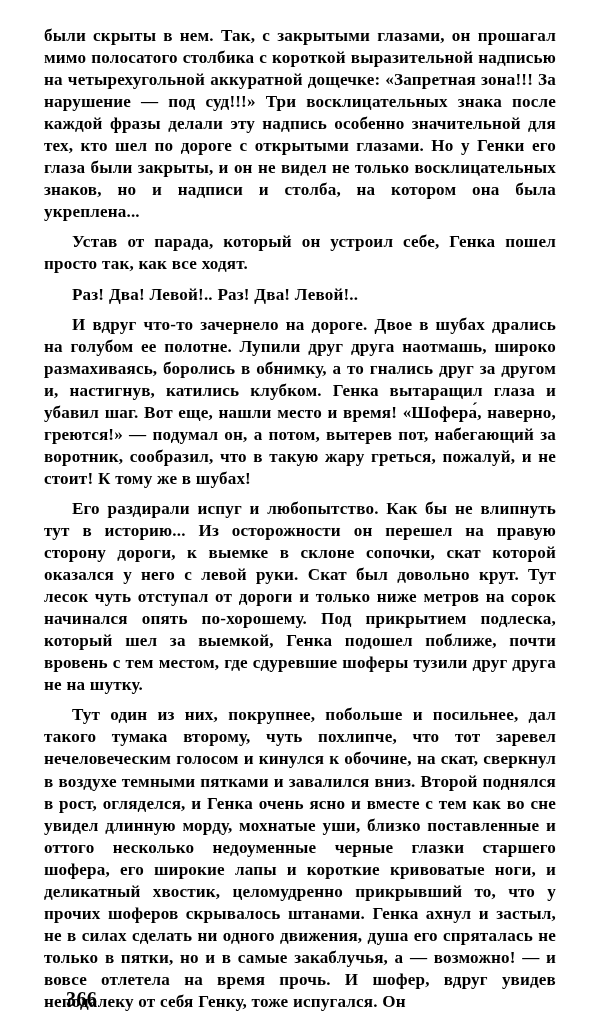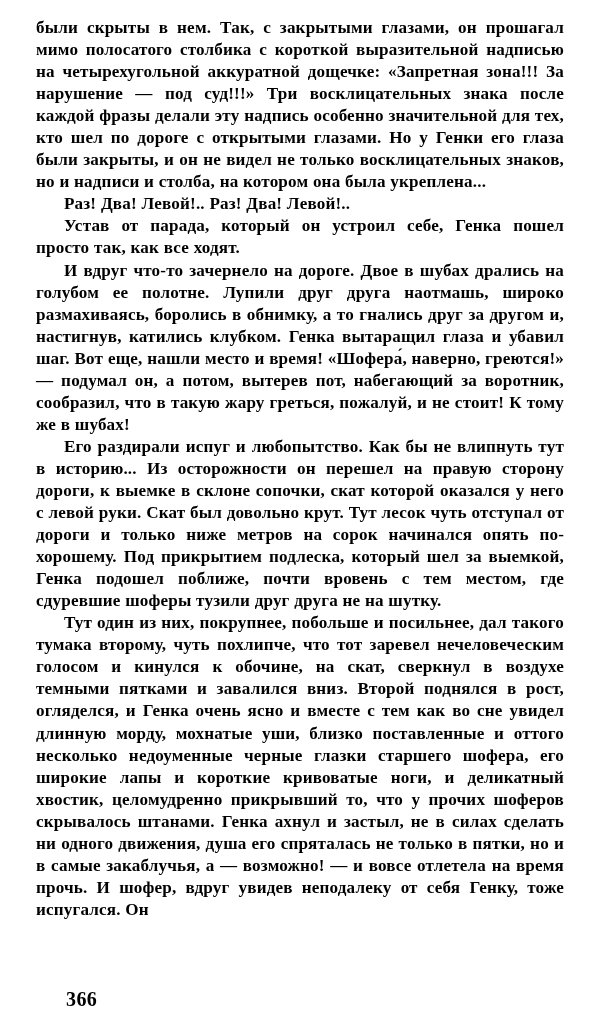--- a/index.html
+++ b/index.html
@@ -34,21 +34,21 @@
     text-justify: inter-word;
     font-size: 17.1px;
     line-height: 22.05px;
     font-weight: 700;
     letter-spacing: 0.01em;
     word-spacing: 0.012em;
     hyphens: manual;
   }
 
   .para {
-    margin: 0;
+    margin: 8px;
     text-indent: 28px;
     text-align: justify;
     font-family: Liberation Serif, serif;
   }
   
   .para.cont {
     text-indent: 0;
   }
   
 
@@ -62,22 +62,22 @@
     letter-spacing: 0.02em;
   }
 </style>
 </head>
 <body>
 
 <div class="page">
 
   <div class="text-block">
     <p class="para cont">были скрыты в нем. Так, с закрытыми глазами, он прошагал мимо полосатого столбика с короткой выразительной надписью на четырехугольной аккуратной дощечке: «Запретная зона!!! За нарушение — под суд!!!» Три восклицательных знака после каждой фразы делали эту надпись особенно значительной для тех, кто шел по дороге с открытыми глазами. Но у Генки его глаза были закрыты, и он не видел не только восклицательных знаков, но и надписи и столба, на котором она была укреплена...</p>
+    <p class="para">Устав от парада, который он устроил себе, Генка пошел просто так, как все ходят.</p>
     <p class="para">Раз! Два! Левой!.. Раз! Два! Левой!..</p>
-    <p class="para">Устав от парада, который он устроил себе, Генка пошел просто так, как все ходят.</p>
     <p class="para">И вдруг что-то зачернело на дороге. Двое в шубах дрались на голубом ее полотне. Лупили друг друга наотмашь, широко размахиваясь, боролись в обнимку, а то гнались друг за другом и, настигнув, катились клубком. Генка вытаращил глаза и убавил шаг. Вот еще, нашли место и время! «Шофера́, наверно, греются!» — подумал он, а потом, вытерев пот, набегающий за воротник, сообразил, что в такую жару греться, пожалуй, и не стоит! К тому же в шубах!</p>
     <p class="para">Его раздирали испуг и любопытство. Как бы не влипнуть тут в историю... Из осторожности он перешел на правую сторону дороги, к выемке в склоне сопочки, скат которой оказался у него с левой руки. Скат был довольно крут. Тут лесок чуть отступал от дороги и только ниже метров на сорок начинался опять по-хорошему. Под прикрытием подлеска, который шел за выемкой, Генка подошел поближе, почти вровень с тем местом, где сдуревшие шоферы тузили друг друга не на шутку.</p>
     <p class="para">Тут один из них, покрупнее, побольше и посильнее, дал такого тумака второму, чуть похлипче, что тот заревел нечеловеческим голосом и кинулся к обочине, на скат, сверкнул в воздухе темными пятками и завалился вниз. Второй поднялся в рост, огляделся, и Генка очень ясно и вместе с тем как во сне увидел длинную морду, мохнатые уши, близко поставленные и оттого несколько недоуменные черные глазки старшего шофера, его широкие лапы и короткие кривоватые ноги, и деликатный хвостик, целомудренно прикрывший то, что у прочих шоферов скрывалось штанами. Генка ахнул и застыл, не в силах сделать ни одного движения, душа его спряталась не только в пятки, но и в самые закаблучья, а — возможно! — и вовсе отлетела на время прочь. И шофер, вдруг увидев неподалеку от себя Генку, тоже испугался. Он</p>
   </div>
 
   <div class="page-number">366</div>
 
 </div>
 
 </body></html>

